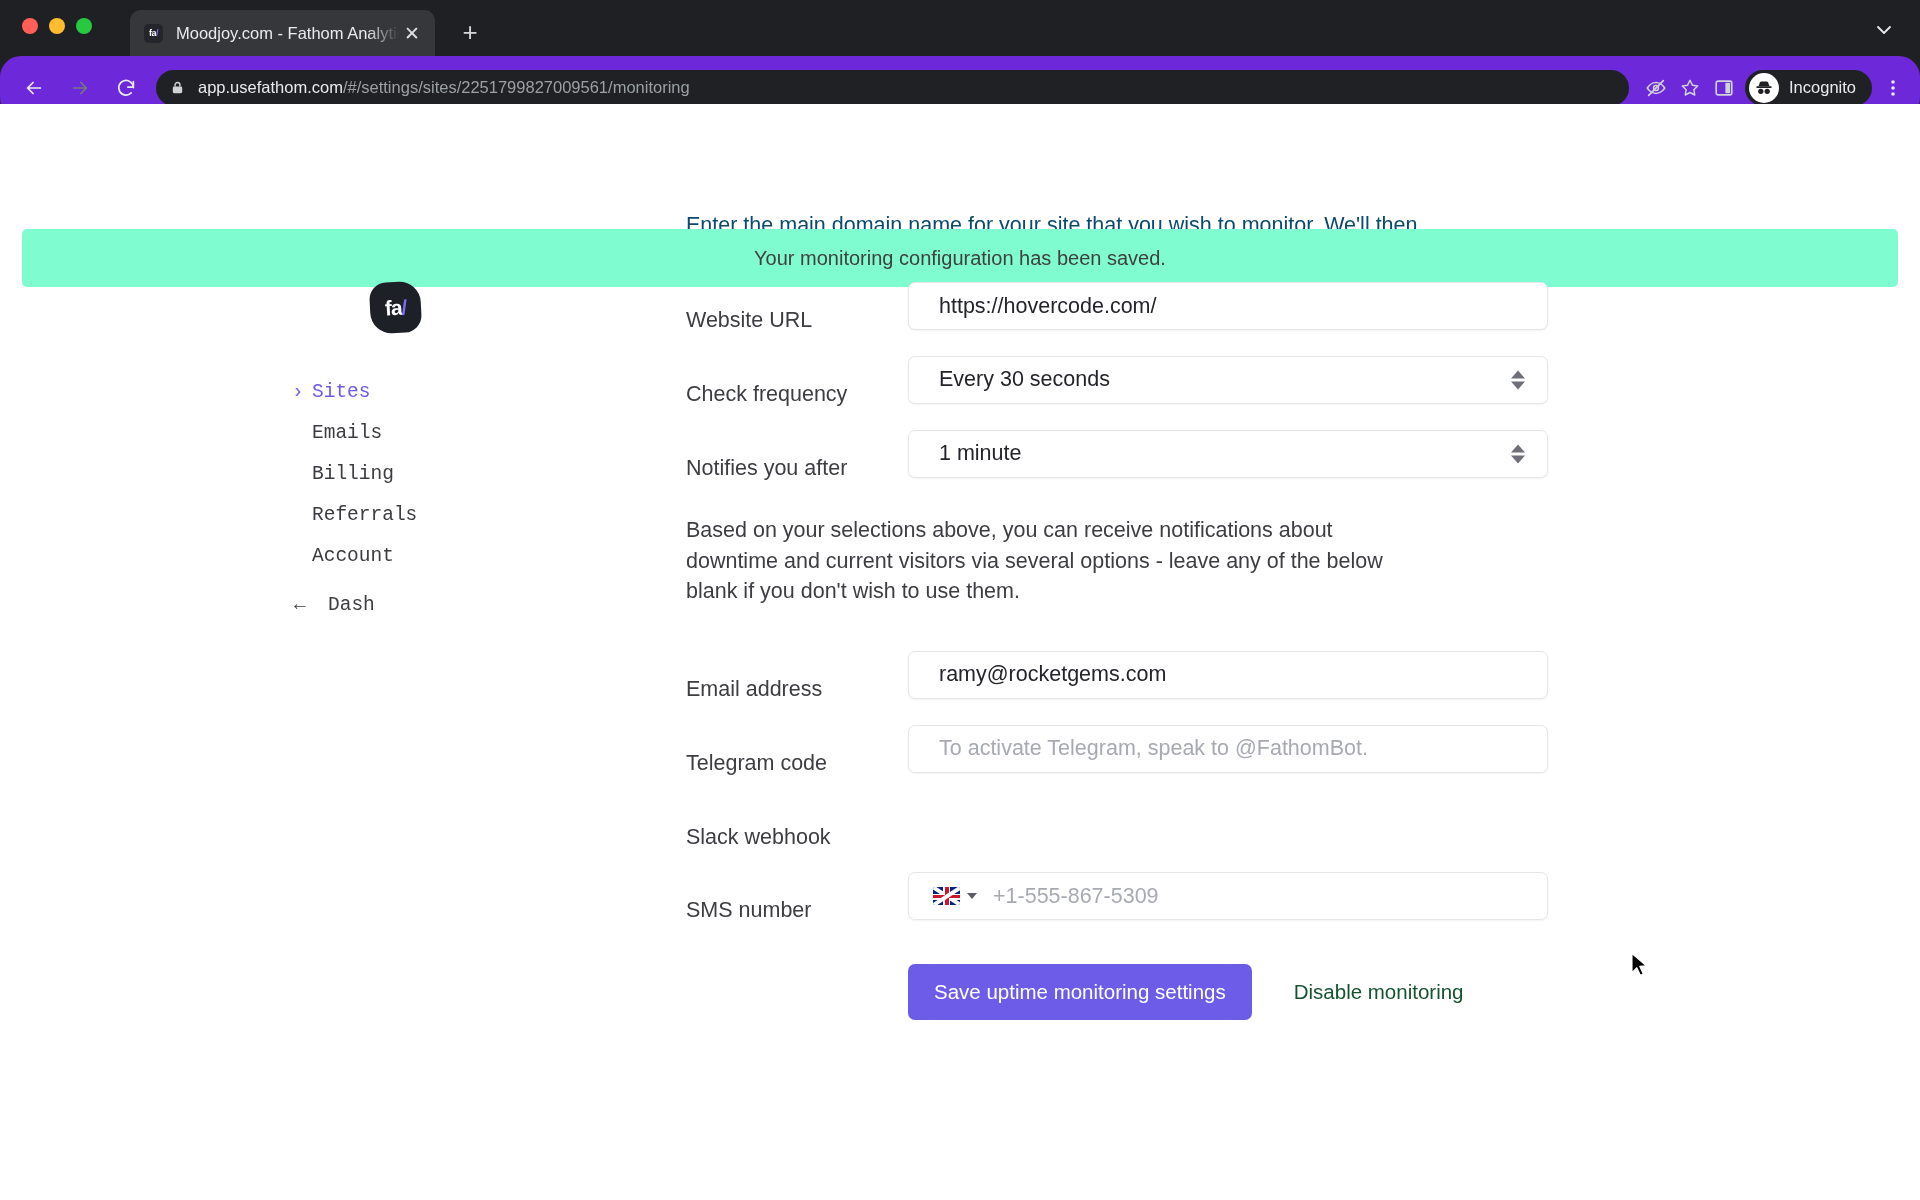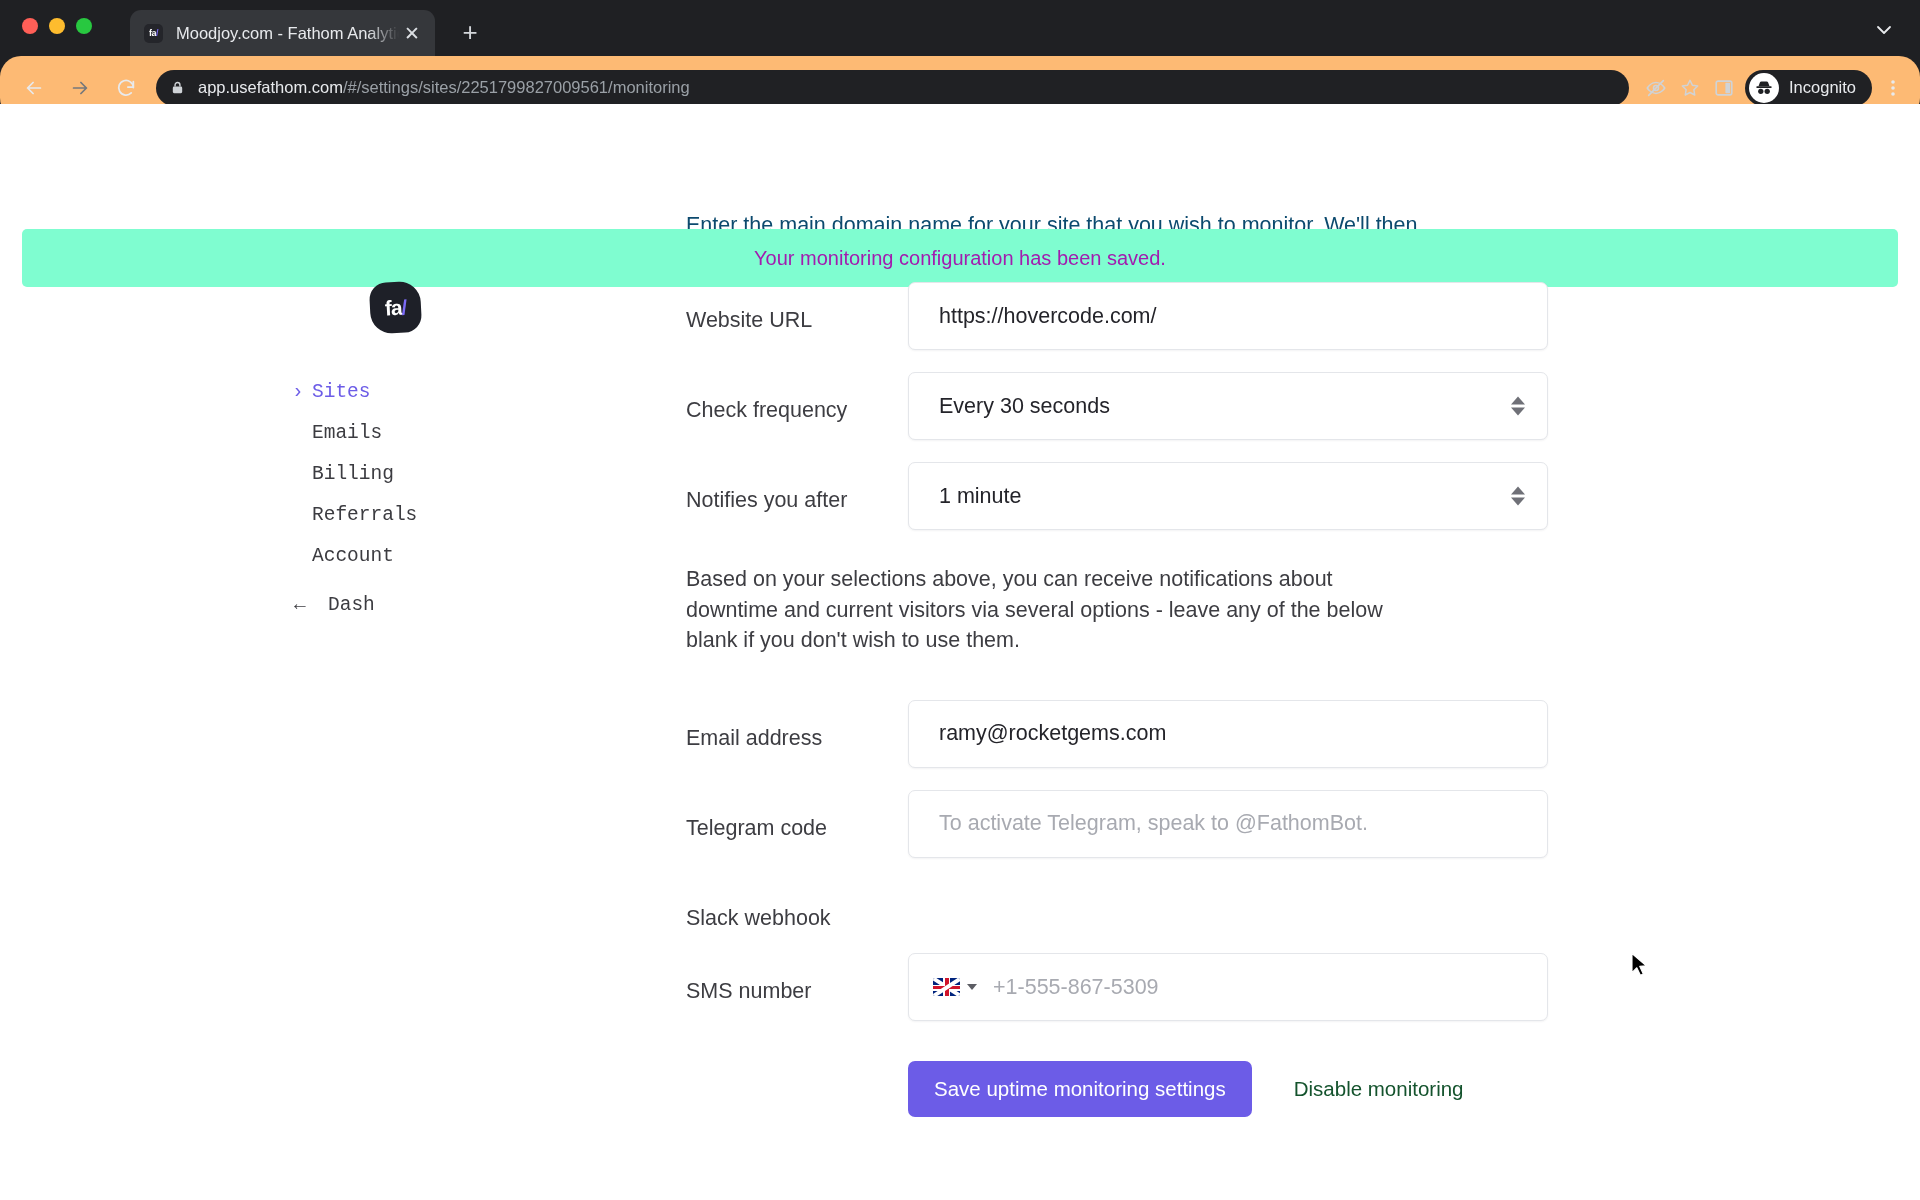--- a/index.html
+++ b/index.html
@@ -94,21 +94,21 @@
     position: absolute;
     right: 22px; top: 16px;
     width: 28px; height: 28px;
     display: flex; align-items: center; justify-content: center;
   }
 
   #toolbar {
     position: absolute;
     top: 56px; left: 0; right: 0;
     height: 63px;
-    background: #fdba74;
+    background: #6d28d9;
     display: flex;
     align-items: center;
     border-radius: 21px;
   }
   .nav-btn {
     width: 36px; height: 36px;
     margin-left: 10px;
     display: flex; align-items: center; justify-content: center;
     color: #e8eaed;
     border-radius: 50%;
@@ -205,21 +205,21 @@
     width: 1876px;
     height: 58px;
     background: #7ffdd0;
     border-radius: 5px;
     display: flex;
     align-items: center;
     justify-content: center;
   }
   #flash-banner-text {
     font-size: 20px;
-    color: #a21caf;
+    color: #404040;
   }
 
   
   #sidebar {
     position: absolute;
     left: 300px; top: 178px;
     width: 230px;
   }
   #fathom-logo {
     width: 51px; height: 51px;
@@ -282,21 +282,21 @@
   .form-label {
     width: 222px;
     flex: 0 0 222px;
     font-size: 21.5px;
     color: #3d3d42;
     padding-top: 26px;
     line-height: 1.2;
   }
   .form-control {
     flex: 1 1 auto;
-    height: 68px;
+    height: 48px;
     background: #ffffff;
     border: 1px solid #e4e6ea;
     border-radius: 7px;
     box-shadow: 0 1px 2px rgba(20,20,30,0.05);
     display: flex;
     align-items: center;
     padding: 0 22px 0 30px;
     position: relative;
   }
   .control-value {

